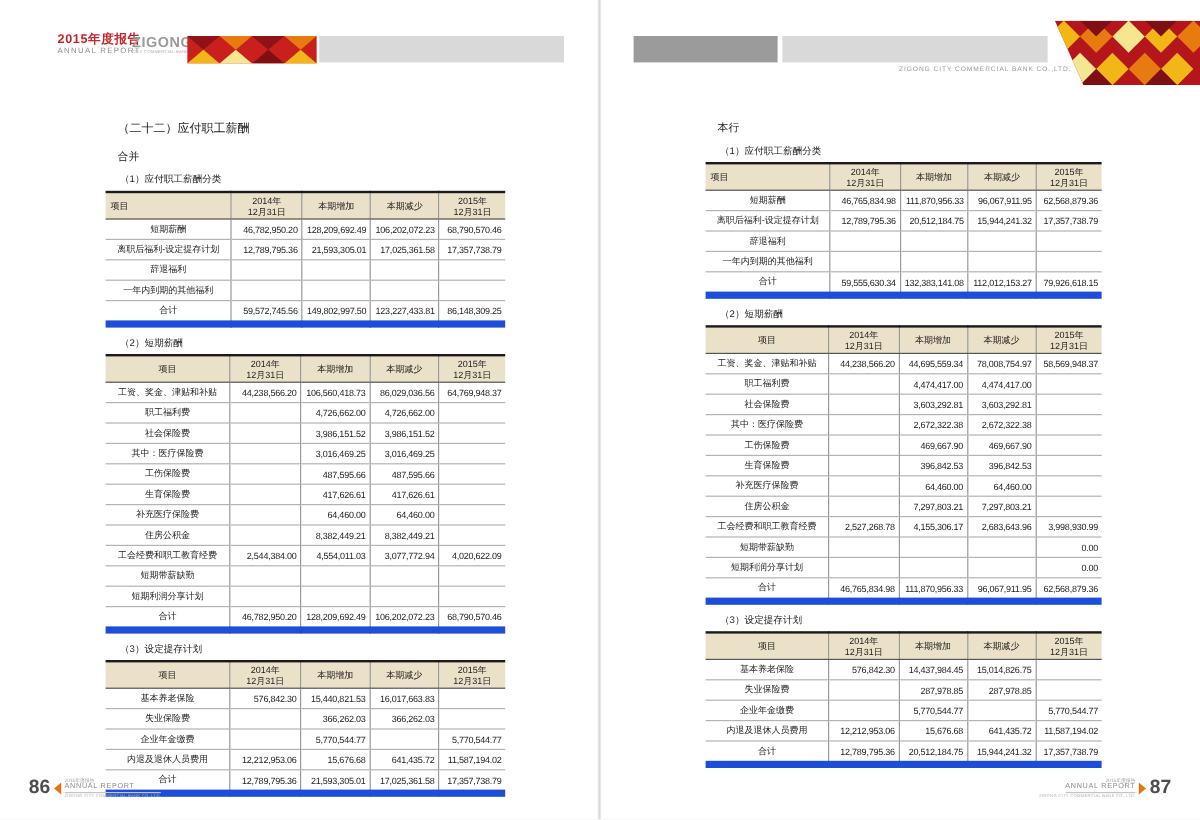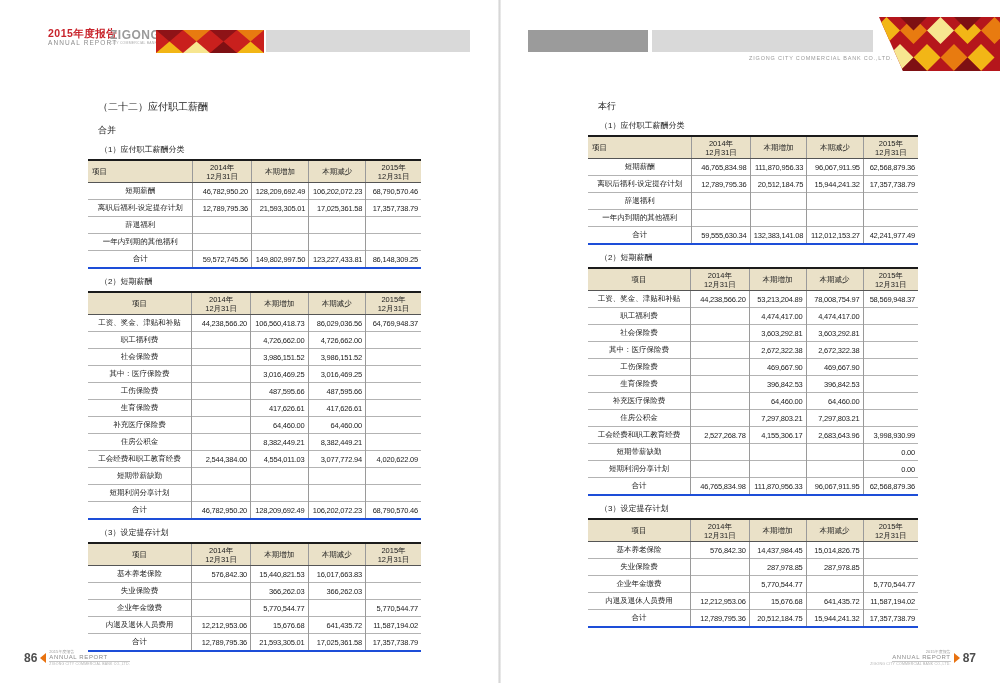--- a/index.html
+++ b/index.html
@@ -28,40 +28,40 @@
   
   .content{position:absolute;top:100px;}
   .content-left{left:88px;width:333px;}
   .content-right{left:588px;width:330px;}
   .section-heading{font-size:10px;margin:0 0 10px 10px;color:#222;}
   .scope{font-size:9px;margin:0 0 6px 10px;color:#222;}
   .tbl-title{font-size:8px;margin:7px 0 4px 12px;color:#222;}
 
   
   table.fin{width:100%;border-collapse:collapse;table-layout:fixed;
-    border-top:2px solid #1b1b1b;border-bottom:2px solid #1d4ed8;}
+    border-top:2px solid #1b1b1b;border-bottom:6px solid #1d4ed8;}
   table.fin th{background:#eae1c8;font-weight:normal;font-size:7.5px;height:21px;
     vertical-align:middle;white-space:pre-line;line-height:1.2;
     padding:0 2px;border-bottom:1px solid #555;border-right:1px solid #9a9a9a;color:#222;}
   table.fin th:last-child{border-right:none;margin-left:36px;}
   table.fin.lhl th:first-child{text-align:left;padding-left:4px;}
   table.fin td{font-size:7.5px;height:16px;padding:0 3px;vertical-align:middle;
     border-top:1px solid #b3b3b3;border-right:1px solid #9a9a9a;color:#222;
     white-space:nowrap;overflow:hidden;}
   table.fin td:last-child{border-right:none;}
   table.fin tbody tr:first-child td{border-top:none;}
   td.lbl{text-align:center;}
   td.ind{padding-left:17px;}
   td.num{text-align:right;letter-spacing:-0.2px;}
 
   
   .footer{position:absolute;bottom:17px;display:flex;align-items:center;gap:3px;}
   .footer-left{left:24px;}
   .footer-right{right:24px;}
-  .pagenum{font-size:12px;font-weight:bold;color:#4e4e4e;}
+  .pagenum{font-size:16px;font-weight:bold;color:#4e4e4e;}
   .tri{width:0;height:0;border-top:5px solid transparent;border-bottom:5px solid transparent;}
   .tri-left{border-right:6px solid #e87210;}
   .tri-right{border-left:6px solid #e87210;}
   .fstack{display:flex;flex-direction:column;line-height:1.15;}
   .fstack.right{align-items:flex-end;text-align:right;}
   .f-cn{font-size:4px;color:#9a9a9a;}
   .f-en{font-size:6px;color:#8a8a8a;letter-spacing:0.6px;border-bottom:1px solid #c4c4c4;}
   .f-sub{font-size:3.5px;color:#b3b3b3;letter-spacing:0.2px;}
 </style>
 </head>
@@ -377,21 +377,21 @@
                 <td class="num"></td>
                 <td class="num"></td>
                 <td class="num"></td>
                 <td class="num"></td>
               </tr>
               <tr>
                 <td class="lbl">合计</td>
                 <td class="num">59,555,630.34</td>
                 <td class="num">132,383,141.08</td>
                 <td class="num">112,012,153.27</td>
-                <td class="num">42,241,977.49</td>
+                <td class="num">79,926,618.15</td>
               </tr>
             </tbody>
           </table>
         </div>
     </div>
     <div class="tbl-block">
       <div class="tbl-title">（2）短期薪酬</div>
       <div>
           <table class="fin">
             <thead>
@@ -402,21 +402,21 @@
                 <th style="width: 17%;">本期增加</th>
                 <th style="width: 17%;">本期减少</th>
                 <th style="width: 16.5%;">2015年
 12月31日</th>
               </tr>
             </thead>
             <tbody>
               <tr>
                 <td class="lbl">工资、奖金、津贴和补贴</td>
                 <td class="num">44,238,566.20</td>
-                <td class="num">53,213,204.89</td>
+                <td class="num">44,695,559.34</td>
                 <td class="num">78,008,754.97</td>
                 <td class="num">58,569,948.37</td>
               </tr>
               <tr>
                 <td class="lbl">职工福利费</td>
                 <td class="num"></td>
                 <td class="num">4,474,417.00</td>
                 <td class="num">4,474,417.00</td>
                 <td class="num"></td>
               </tr>

